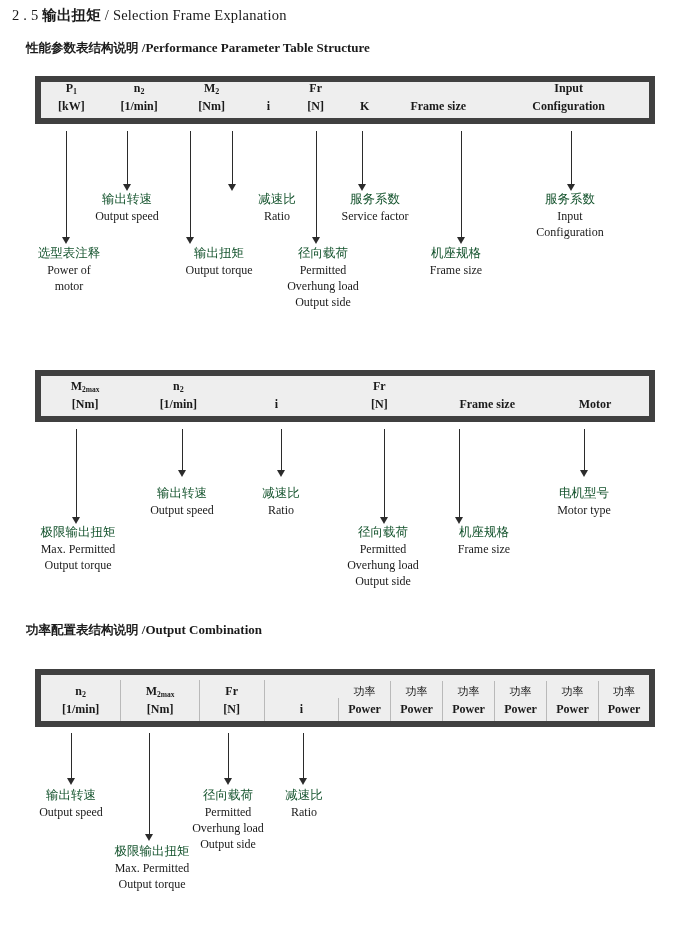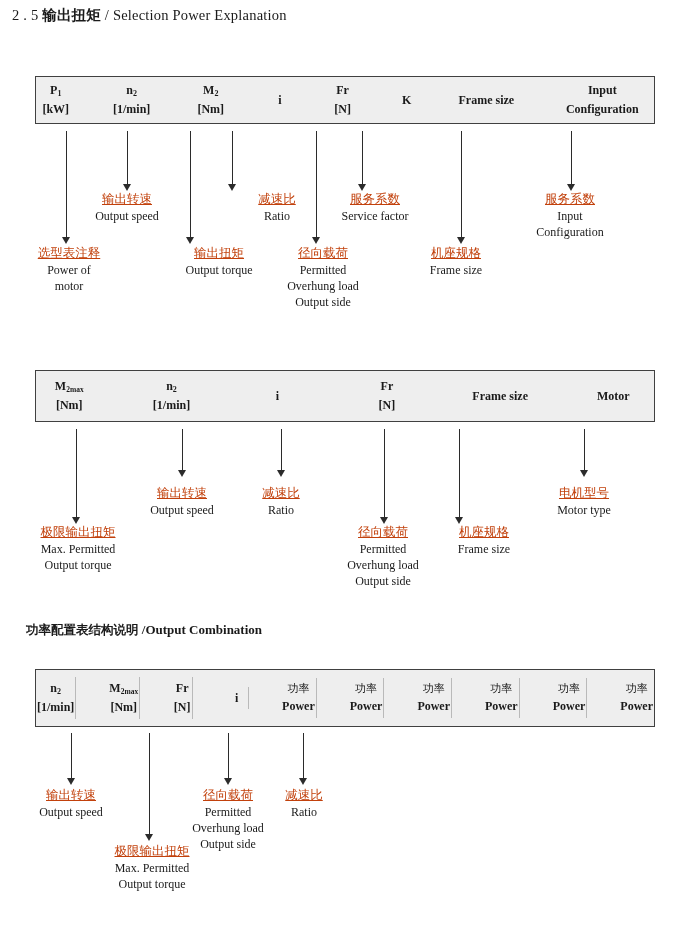--- a/index.html
+++ b/index.html
@@ -24,25 +24,24 @@
     position:absolute;left:26px;
     font-size:13px;white-space:nowrap;font-weight:bold;
   }
   .sec-head .cn{font-family:"DejaVu Sans",sans-serif;font-weight:bold;font-size:12.5px;}
   .sec-head .en{font-family:"Liberation Serif",serif;font-weight:bold;}
 
   
   .tbl{
     position:absolute;
     background:#eeeeee;
-    border:1px solid #404040;
+    border:6px solid #404040;
     box-sizing:border-box;
     display:flex;
-    align-items:center;
-    gap:32px;
+    align-items:flex-end;
   }
   .tbl .cell{
     display:flex;flex-direction:column;
     align-items:center;justify-content:center;
     text-align:center;
     font-family:"Liberation Serif",serif;
     font-weight:bold;
     font-size:12px;
     line-height:1.55;
     box-sizing:border-box;
@@ -72,42 +71,45 @@
     position:absolute;
     text-align:center;
     line-height:1.35;
     white-space:nowrap;
     transform:translateX(-50%);
   }
   .ann .cn{
     display:block;
     font-family:"DejaVu Sans",sans-serif;
     font-size:12.5px;
-    color:#c2410c;
-    text-decoration:underline;
+    color:#14532d;
   }
   .ann .en{
     display:block;
     font-family:"Liberation Serif",serif;
     font-size:12px;
     color:#1a1a1a;
   }
 </style>
 </head>
 <body>
 
 <div class="page">
 
   <div class="doc-title">
     <span class="num">2 . 5</span>
     <span class="cn">输出扭矩</span>
     <span>/</span>
-    <span>Selection Power Explanation</span>
-  </div>
-
+    <span>Selection Frame Explanation</span>
+  </div>
+
+  <div class="sec-head" style="top:40px;">
+    <span class="cn">性能参数表结构说明</span>
+    <span class="en">/</span><span class="en">Performance Parameter Table Structure</span>
+  </div>
 
   <div class="tbl" style="left:35px;top:76px;width:620px;height:48px;">
     <div class="cell" style="width:62px;">
       <span class="l1"><span>P</span><sub>1</sub></span>
       <span class="l2">[kW]</span>
     </div>
     <div class="cell" style="width:76px;">
       <span class="l1"><span>n</span><sub>2</sub></span>
       <span class="l2">[1/min]</span>
     </div>

